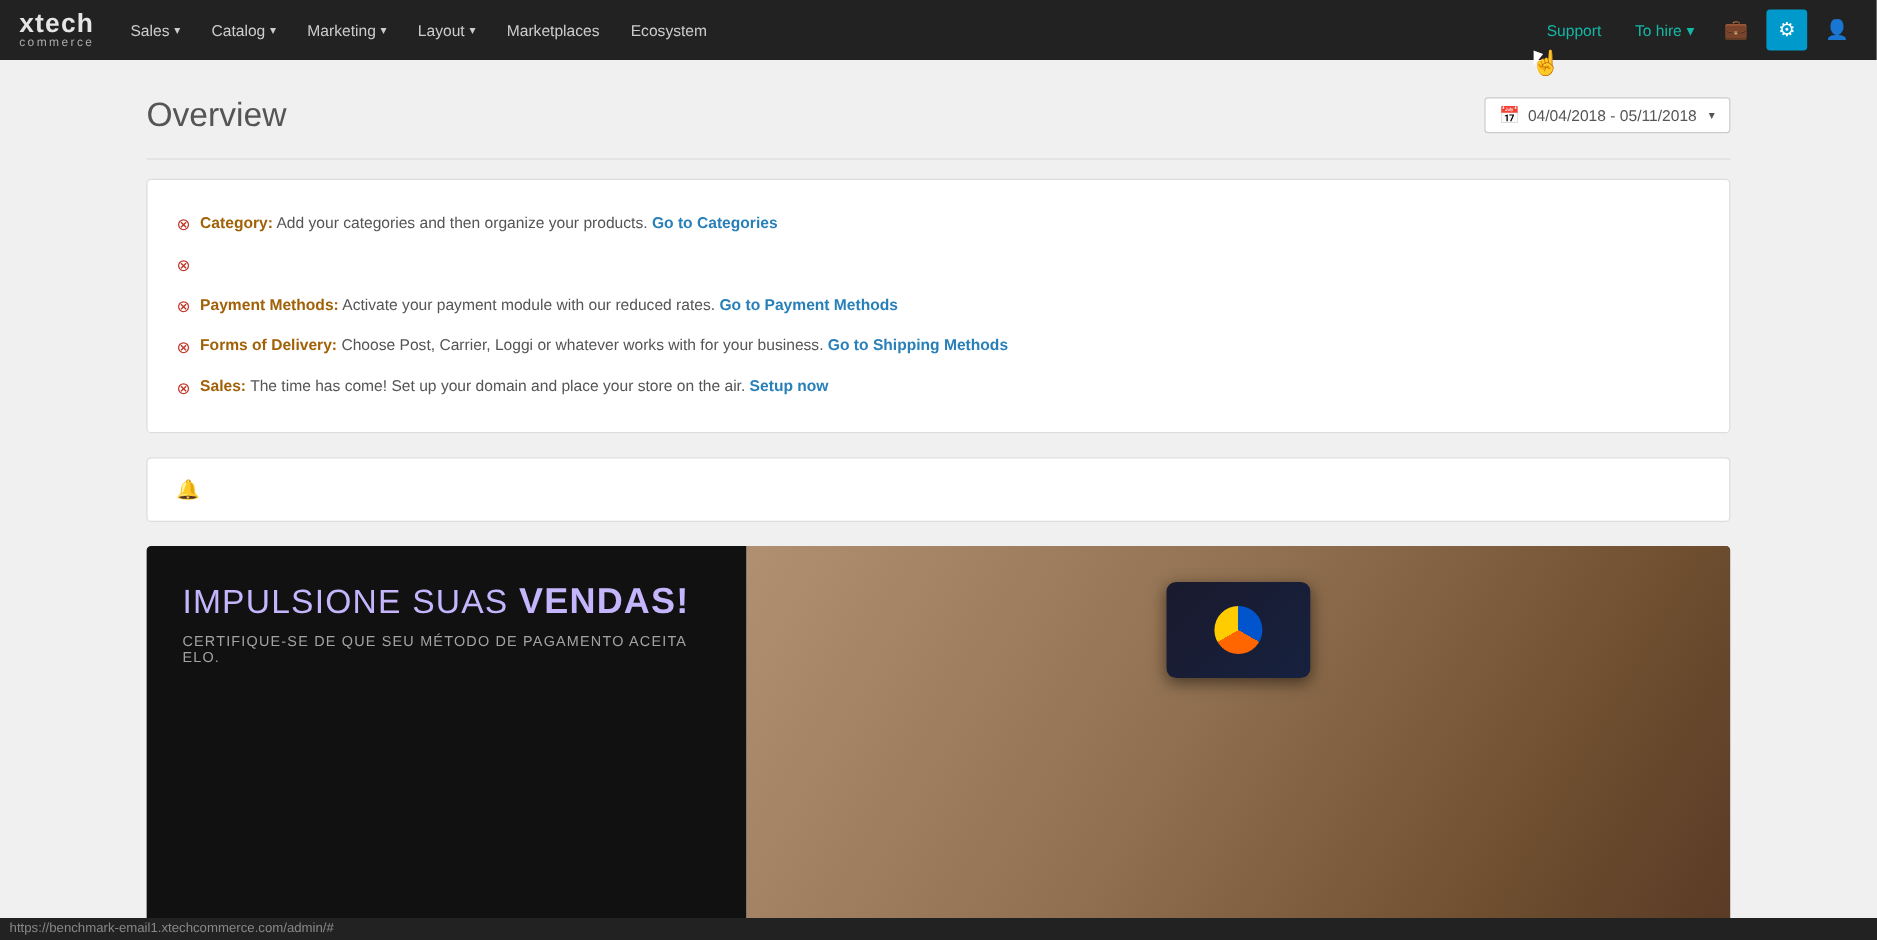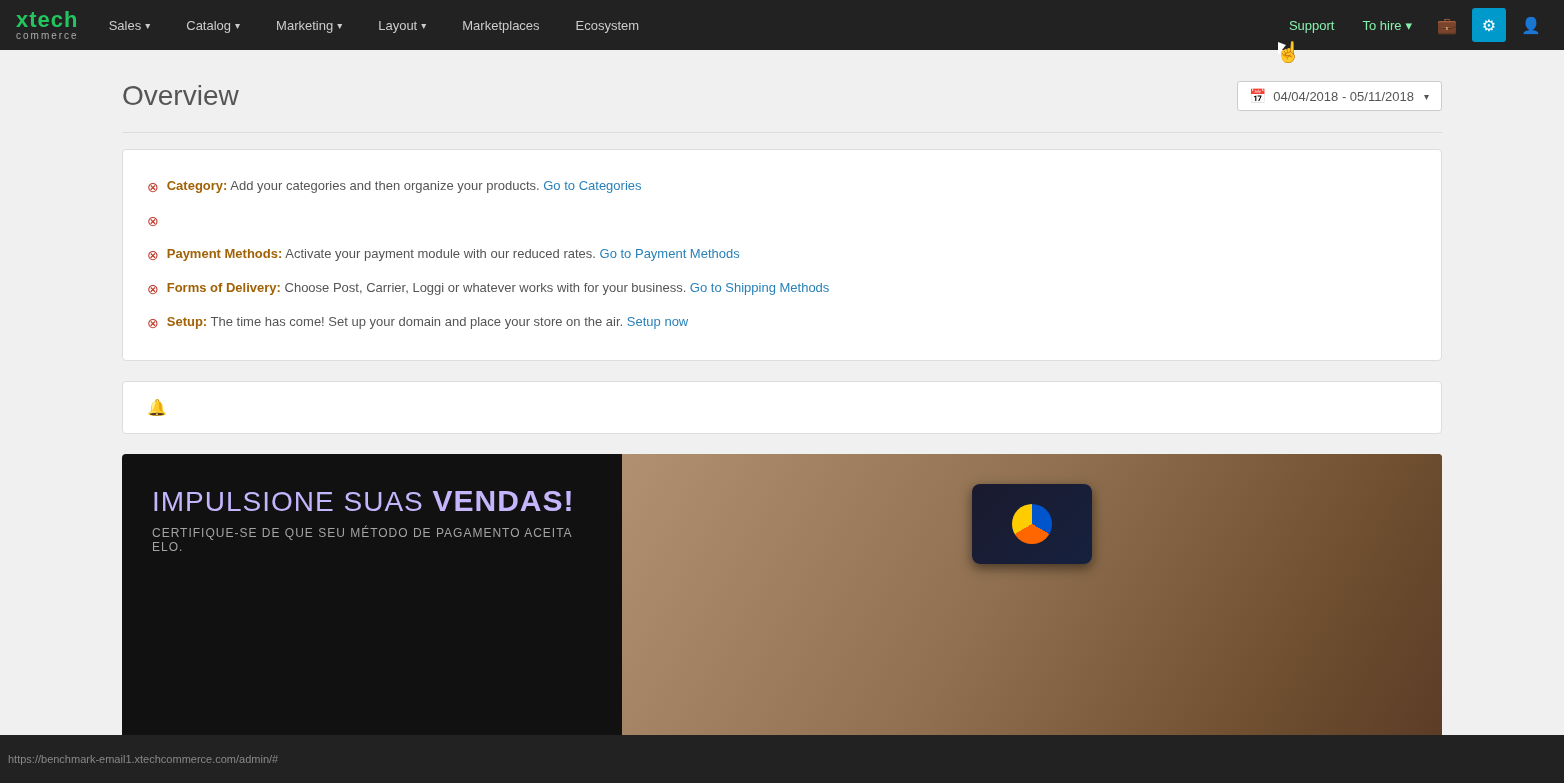--- a/index.html
+++ b/index.html
@@ -29,21 +29,21 @@
     .brand-text span {
       display: block;
       font-size: 10px;
       font-weight: normal;
       letter-spacing: 2px;
       color: #aaa;
     }
     .nav-items {
       display: flex;
       align-items: center;
-      gap: 16px;
+      gap: 6px;
       flex: 1;
     }
     .nav-item {
       color: #ccc;
       padding: 6px 10px;
       cursor: pointer;
       border-radius: 3px;
       font-size: 13px;
       display: flex;
       align-items: center;
@@ -51,21 +51,21 @@
       white-space: nowrap;
     }
     .nav-item .caret { font-size: 10px; }
     .nav-right {
       display: flex;
       align-items: center;
       gap: 8px;
       margin-left: auto;
     }
     .nav-right-item {
-      color: #86efac;
+      color: #14b8a6;
       padding: 6px 10px;
       cursor: pointer;
       font-size: 13px;
       display: flex;
       align-items: center;
       gap: 4px;
     }
     .icon-btn {
       width: 34px;
       height: 34px;
@@ -131,21 +131,21 @@
       line-height: 1.5;
     }
     .notice-icon {
       color: #c0392b;
       font-size: 14px;
       margin-top: 1px;
       flex-shrink: 0;
     }
     .notice-row strong { color: #a16207; }
     .notice-row a { color: #2980b9; text-decoration: none; }
-    .notice-row .action-link { color: #2980b9; font-weight: normal; text-decoration: none; }
+    .notice-row .action-link { color: #2980b9; font-weight: bold; text-decoration: none; }
 
     
     .info-card {
       padding: 16px 24px;
       background: #fff;
       border: 1px solid #ddd;
       border-radius: 4px;
       margin-bottom: 20px;
       display: flex;
       align-items: center;
@@ -196,21 +196,21 @@
       background: #555;
       position: relative;
       overflow: hidden;
     }
 
     
     .status-bar {
       background: #222;
       color: #888;
       font-size: 11px;
-      padding: 18px 8px;
+      padding: 3px 8px;
       position: fixed;
       bottom: 0;
       left: 0;
       right: 0;
     }
 
     
     .cursor {
       position: fixed;
       width: 24px;
@@ -238,21 +238,21 @@
 </head>
 <body>
 
 <div class="cursor">
   <span class="cursor-hand">☝</span>
 </div>
 
 <nav class="navbar">
   <div class="navbar-brand">
     <div class="brand-text">
-      <span style="font-size:22px;font-weight:bold;color:#22c55e;letter-spacing:1px;">xtech</span>
+      <span style="font-size:22px;font-weight:bold;color:#e5e5e5;letter-spacing:1px;">xtech</span>
       <span>commerce</span>
     </div>
   </div>
   <div class="nav-items">
     <div class="nav-item">
       <span>Sales</span>
       <span class="caret">▾</span>
     </div>
     <div class="nav-item">
       <span>Catalog</span>
@@ -330,21 +330,21 @@
       <span class="notice-icon">⊗</span>
       <span>
         <strong>Forms of Delivery:</strong>
         <span> Choose Post, Carrier, Loggi or whatever works with for your business. </span>
         <a href="#" class="action-link">Go to Shipping Methods</a>
       </span>
     </div>
     <div class="notice-row">
       <span class="notice-icon">⊗</span>
       <span>
-        <strong>Setup:</strong>
+        <strong>Sales:</strong>
         <span> The time has come! Set up your domain and place your store on the air. </span>
         <a href="#" class="action-link">Setup now</a>
       </span>
     </div>
   </div>
 
   <div class="info-card">
     <span class="bell-icon">🔔</span>
   </div>
 

